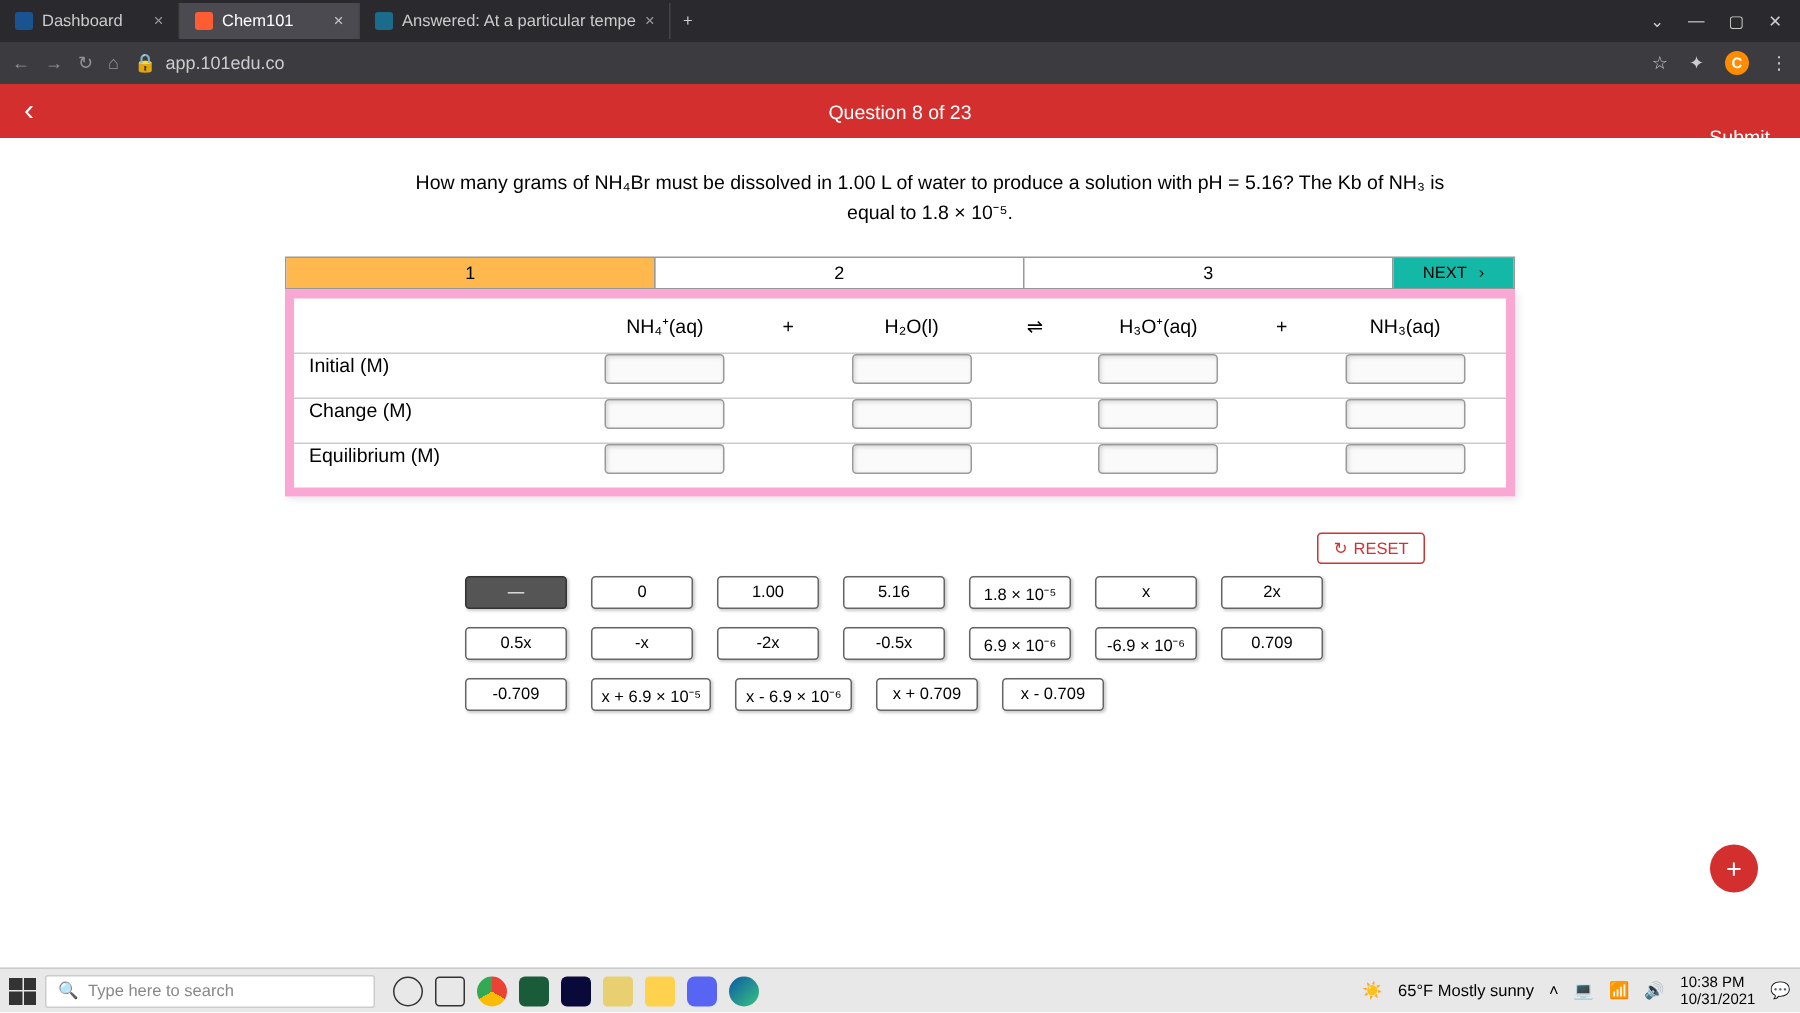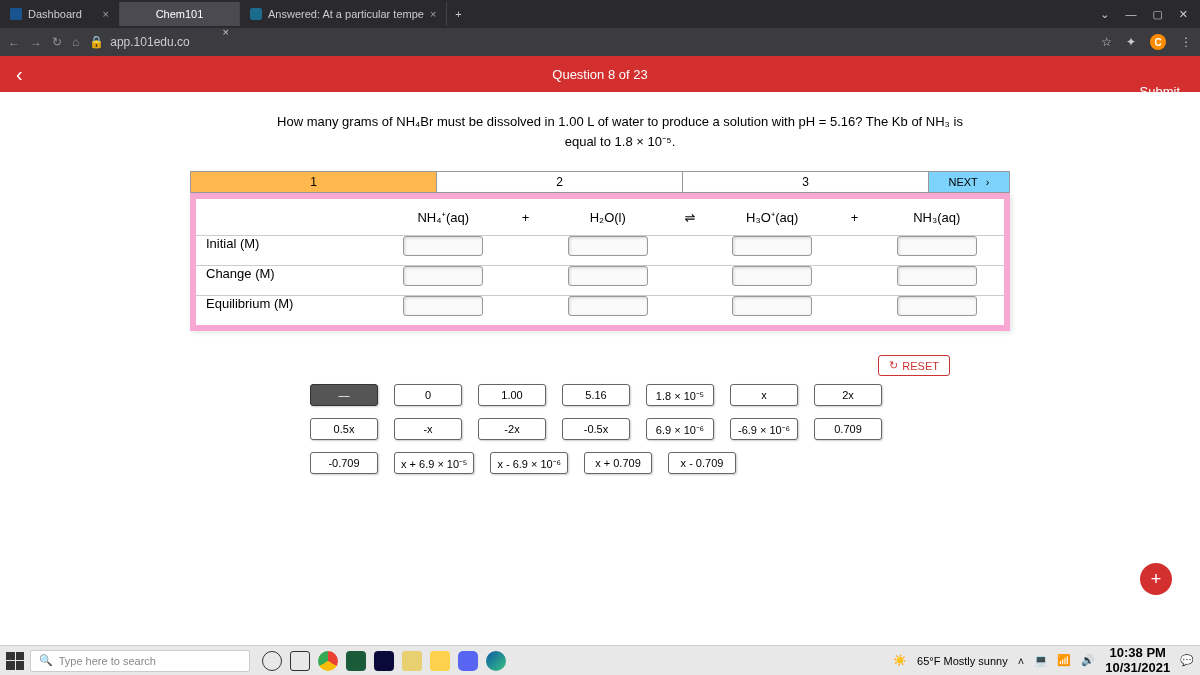--- a/index.html
+++ b/index.html
@@ -1,21 +1,21 @@
 <!DOCTYPE html>
 <html><head>
 <meta charset="utf-8">
 <style>
   * { box-sizing: border-box; margin: 0; padding: 0; font-family: Arial, sans-serif; }
   body { width: 1200px; height: 675px; background: #fff; overflow: hidden; position: relative; }
   
   
   .browser-tabs { height: 28px; background: #2a2a2e; display: flex; align-items: center; font-size: 11px; color: #ccc; }
   .tab { height: 24px; padding: 0 10px; display: flex; align-items: center; gap: 6px; border-right: 1px solid #444; position: relative; min-width: 120px; }
-  .tab.active { background: #4a4a50; color: #fff; flex-direction: column; }
+  .tab.active { background: #4a4a50; color: #fff; }
   .tab-icon { width: 12px; height: 12px; background: #ff5c33; border-radius: 2px; display: inline-block; }
   .tab-icon.dash { background: #1a5490; }
   .tab-icon.b { background: #1a6b8c; }
   .tab-close { margin-left: auto; opacity: 0.7; }
   .tab-add { padding: 0 8px; color: #ccc; }
   .win-controls { margin-left: auto; display: flex; gap: 16px; padding-right: 12px; color: #ccc; }
   
   .addr-bar { height: 28px; background: #3c3c40; display: flex; align-items: center; padding: 0 8px; gap: 10px; font-size: 12px; color: #ccc; }
   .nav-btn { opacity: 0.6; }
   .url { display: flex; align-items: center; gap: 6px; }
@@ -29,21 +29,21 @@
   .q-submit { margin-left: auto; padding: 0 20px; margin-top: 35px; }
   
   
   .content { padding: 20px 0 0 0; }
   .q-text { max-width: 760px; margin: 0 auto 20px; font-size: 13px; line-height: 1.5; padding-left: 40px; text-align: center; }
   
   .steps-wrap { max-width: 820px; margin: 0 auto; }
   .steps { display: flex; height: 22px; border: 1px solid #999; font-size: 12px; }
   .step { flex: 1; display: flex; align-items: center; justify-content: center; border-right: 1px solid #999; }
   .step.active { background: #ffb84d; }
-  .step.next { flex: 0 0 80px; font-size: 11px; background: #7dd3fc; gap: 8px; }
+  .step.next { flex: 0 0 80px; font-size: 11px; background: #14b8a6; gap: 8px; }
   .step:last-child { border-right: none; }
   
   .hint { max-width: 820px; margin: 6px auto 16px; font-size: 13px; line-height: 1.4; }
   
   
   .ice-wrap { max-width: 820px; margin: 0 auto 24px; border: 6px solid #f9a8d4; box-shadow: 2px 2px 5px rgba(0,0,0,.1); }
   .ice-head { display: flex; height: 36px; align-items: center; font-size: 13px; }
   .ice-label-col { width: 180px; }
   .ice-col { flex: 1; display: flex; align-items: center; justify-content: center; }
   .ice-sym { width: 30px; text-align: center; }
@@ -64,21 +64,21 @@
   .fab { position: absolute; right: 28px; bottom: 80px; width: 32px; height: 32px; background: #d32f2f; border-radius: 50%; color: #fff; display: flex; align-items: center; justify-content: center; font-size: 18px; }
   
   
   .taskbar { position: absolute; bottom: 0; left: 0; right: 0; height: 30px; background: #e8e8e8; border-top: 1px solid #ccc; display: flex; align-items: center; font-size: 11px; padding: 0 6px; gap: 6px; }
   .tb-start { width: 18px; height: 18px; display: grid; grid-template: 1fr 1fr / 1fr 1fr; gap: 1px; }
   .tb-start span { background: #333; }
   .tb-search { display: flex; align-items: center; gap: 6px; border: 1px solid #ccc; background: #fff; padding: 2px 8px; width: 220px; height: 22px; border-radius: 2px; }
   .tb-icons { display: flex; gap: 8px; align-items: center; margin-left: 6px; }
   .tb-icon { width: 20px; height: 20px; border-radius: 3px; }
   .tb-right { margin-left: auto; display: flex; align-items: center; gap: 10px; }
-  .tb-time { text-align: center; line-height: 1.1; font-size: 13px; font-weight: bold; }
+  .tb-time { text-align: left; line-height: 1.1; font-size: 10px; }
 </style>
 </head>
 <body>
 
 <div class="browser-tabs">
   <div class="tab">
     <span class="tab-icon dash"></span>
     <span>Dashboard</span>
     <span class="tab-close">×</span>
   </div>

